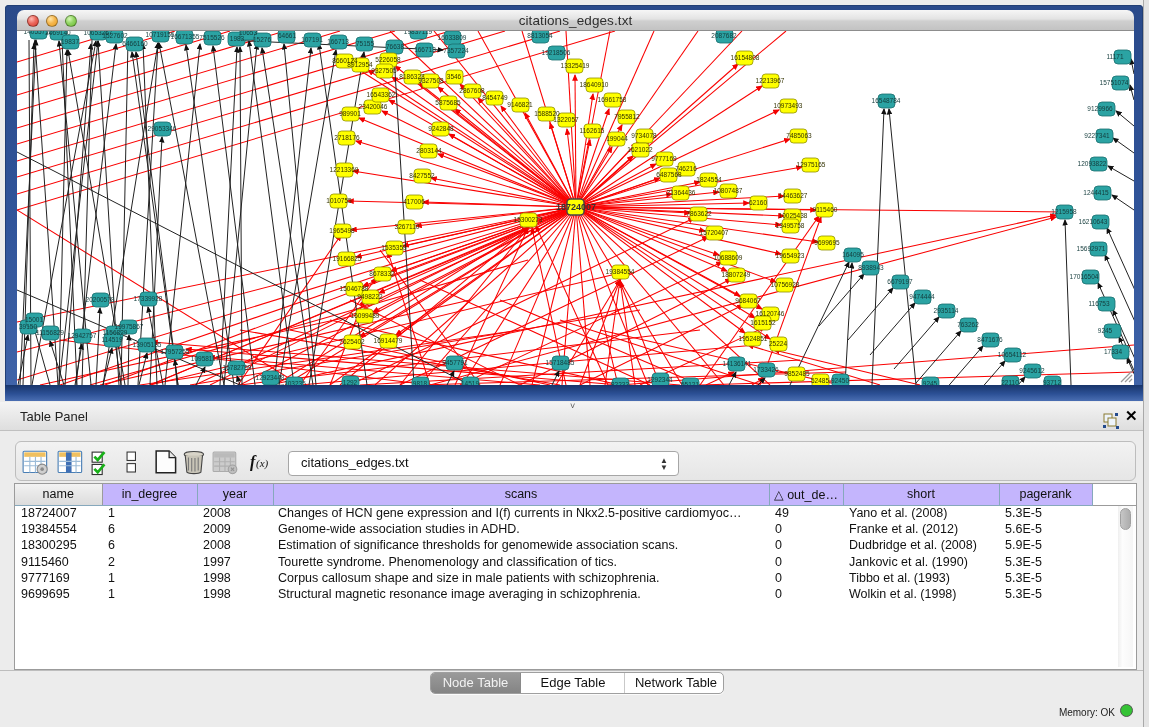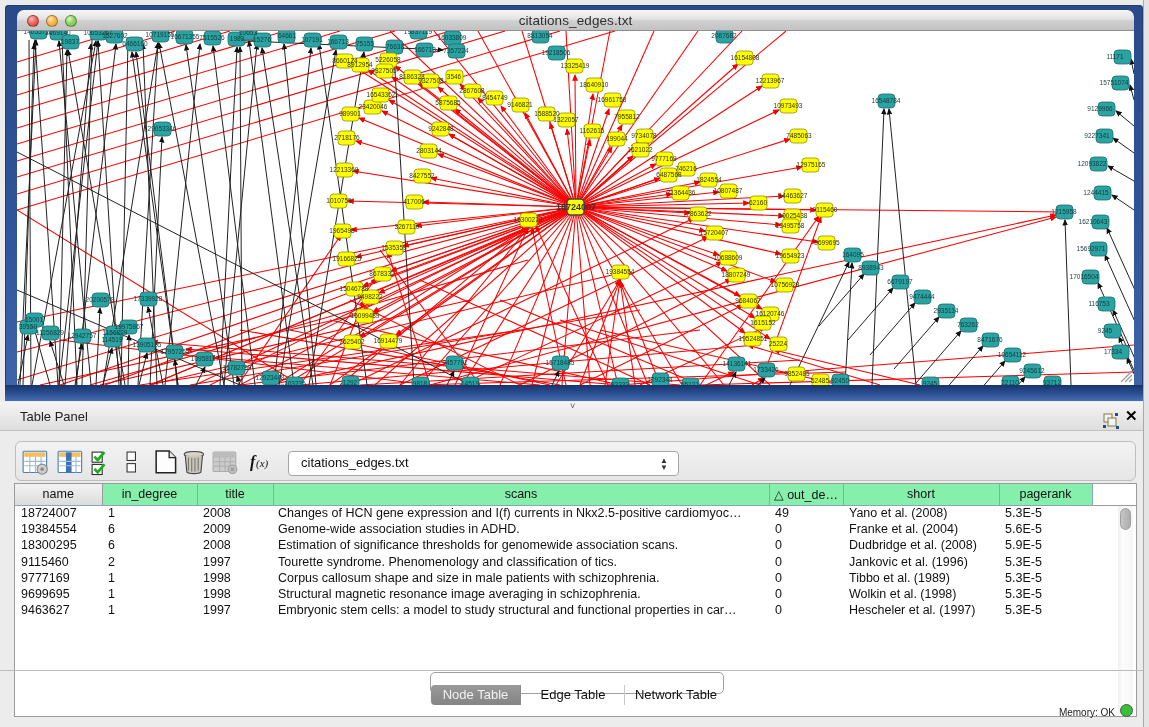--- a/index.html
+++ b/index.html
@@ -14,32 +14,32 @@
 #botband{position:absolute;left:0;top:380px;width:1138px;height:16px;background:linear-gradient(180deg,#18356a 0%,#2c5095 55%,#4a6eb2 100%)}
 #panel{position:absolute;left:0;top:400px;width:1149px;height:327px;background:#ececec}
 #pbar{position:absolute;left:0;top:2px;width:1149px;height:29px;background:linear-gradient(180deg,#f4f4f4,#dedede);border-bottom:1px solid #c0c0c0}
 #pbar .t{position:absolute;left:20px;top:7px;font-size:13px;color:#222}
 #caret{position:absolute;left:570px;top:-1px;font-size:9px;color:#555}
 #xicon{position:absolute;left:1125px;top:5px;font-size:15px;font-weight:bold;color:#000}
 #flicon{position:absolute;left:1103px;top:11px;width:16px;height:16px}
 #toolbar{position:absolute;left:15px;top:41px;width:1121px;height:40px;border:1px solid #bdbdbd;border-radius:6px;background:linear-gradient(180deg,#f2f2f2,#e6e6e6)}
 #combo{position:absolute;left:272px;top:9px;width:391px;height:25px;background:#fff;border:1px solid #a6a6a6;border-radius:4px;font-size:13px;color:#111;line-height:22px;padding-left:12px}
 #combo .arr{position:absolute;right:10px;top:5px;font-size:8px;color:#333;line-height:7px}
-#tbl{position:absolute;left:14px;top:83px;width:1123px;height:234px;border:1px solid #9b9b9b;background:#fff}
+#tbl{position:absolute;left:14px;top:83px;width:1123px;height:187px;border:1px solid #9b9b9b;background:#fff}
 table{border-collapse:collapse;table-layout:fixed;width:1121px;font-size:12.5px;color:#111}
-thead td{background:#86efac;border-right:1px solid #86a8bc;border-bottom:1px solid #86a8bc;text-align:center;height:21px;font-size:12.5px;padding:0}
+thead td{background:#c4b5fd;border-right:1px solid #86a8bc;border-bottom:1px solid #86a8bc;text-align:center;height:21px;font-size:12.5px;padding:0}
 thead td.c1{background:linear-gradient(180deg,#f2f2f2,#dcdcdc);border-right:1px solid #9b9b9b}
 thead td.c8{background:#fff;border-right:none;border-bottom:1px solid #9b9b9b}
 tbody td{height:16.2px;padding:0 0 0 6px;white-space:nowrap;overflow:hidden}
 td.c1{width:87px}td.c2{width:95px}td.c3{width:76px}td.c4{width:496px}td.c5{width:74px}td.c6{width:156px}td.c7{width:93px}td.c8{width:44px}
 tbody td.c4{padding-left:5px}
 #vscroll{position:absolute;right:3px;top:22px;bottom:2px;width:15px;background:linear-gradient(90deg,#efefef,#fdfdfd 30%,#f6f6f6)}
 #thumb{position:absolute;left:2px;top:2px;width:11px;height:22px;border-radius:6px;background:linear-gradient(90deg,#c6c6c6,#adadad);border:1px solid #a0a0a0}
 #seg{position:absolute;left:430px;top:272px;width:294px;height:22px;border:1px solid #9f9f9f;border-radius:5px;background:#fff;box-shadow:0 1px 0 rgba(255,255,255,.8)}
-#seg div{position:absolute;top:12px;height:20px;line-height:20px;font-size:13px;text-align:center;color:#111}
+#seg div{position:absolute;top:0;height:20px;line-height:20px;font-size:13px;text-align:center;color:#111}
 #seg .s1{left:0;width:90px;background:linear-gradient(180deg,#9a9a9a,#848484);color:#f2f2f2;border-radius:4px 0 0 4px;border-right:1px solid #8a8a8a}
 #seg .s2{left:91px;width:103px;border-right:1px solid #c9c9c9}
 #seg .s3{left:183px;width:124px}
 #tline{position:absolute;left:0;top:270px;width:1149px;height:1px;background:#bdbdbd}
 #mem{position:absolute;right:34px;top:307px;font-size:10px;color:#222}
 #memdot{position:absolute;right:16px;top:304px;width:13px;height:13px;border-radius:50%;background:#35c335;border:1.5px solid #555}
 #rframe{position:absolute;left:1143px;top:0;width:6px;height:727px;background:#e4e4e4;border-left:1px solid #a9a9a9}
 </style></head>
 <body>
 <div id="win">
@@ -703,21 +703,21 @@
         </g>
     </svg>
     <div id="combo">citations_edges.txt<span class="arr">▲<br>▼</span></div>
   </div>
   <div id="tbl">
     <table>
       <thead>
           <tr>
             <td class="c1">name</td>
             <td class="c2">in_degree</td>
-            <td class="c3">title</td>
+            <td class="c3">year</td>
             <td class="c4">scans</td>
             <td class="c5">△ out_de…</td>
             <td class="c6">short</td>
             <td class="c7">pagerank</td>
             <td class="c8"></td>
           </tr>
         </thead>
       <tbody>
 <tr>
             <td class="c1">18724007</td>
@@ -728,71 +728,61 @@
             <td class="c6">Yano et al. (2008)</td>
             <td class="c7">5.3E-5</td>
             <td class="c8"></td>
           </tr>
 <tr>
             <td class="c1">19384554</td>
             <td class="c2">6</td>
             <td class="c3">2009</td>
             <td class="c4">Genome-wide association studies in ADHD.</td>
             <td class="c5">0</td>
-            <td class="c6">Franke et al. (2004)</td>
+            <td class="c6">Franke et al. (2012)</td>
             <td class="c7">5.6E-5</td>
             <td class="c8"></td>
           </tr>
 <tr>
             <td class="c1">18300295</td>
             <td class="c2">6</td>
             <td class="c3">2008</td>
             <td class="c4">Estimation of significance thresholds for genomewide association scans.</td>
             <td class="c5">0</td>
             <td class="c6">Dudbridge et al. (2008)</td>
             <td class="c7">5.9E-5</td>
             <td class="c8"></td>
           </tr>
 <tr>
             <td class="c1">9115460</td>
             <td class="c2">2</td>
             <td class="c3">1997</td>
             <td class="c4">Tourette syndrome. Phenomenology and classification of tics.</td>
             <td class="c5">0</td>
-            <td class="c6">Jankovic et al. (1996)</td>
+            <td class="c6">Jankovic et al. (1990)</td>
             <td class="c7">5.3E-5</td>
             <td class="c8"></td>
           </tr>
 <tr>
             <td class="c1">9777169</td>
             <td class="c2">1</td>
             <td class="c3">1998</td>
             <td class="c4">Corpus callosum shape and size in male patients with schizophrenia.</td>
             <td class="c5">0</td>
-            <td class="c6">Tibbo et al. (1989)</td>
+            <td class="c6">Tibbo et al. (1993)</td>
             <td class="c7">5.3E-5</td>
             <td class="c8"></td>
           </tr>
 <tr>
             <td class="c1">9699695</td>
             <td class="c2">1</td>
             <td class="c3">1998</td>
             <td class="c4">Structural magnetic resonance image averaging in schizophrenia.</td>
             <td class="c5">0</td>
             <td class="c6">Wolkin et al. (1998)</td>
-            <td class="c7">5.3E-5</td>
-            <td class="c8"></td>
-          </tr>
-<tr>
-            <td class="c1">9463627</td>
-            <td class="c2">1</td>
-            <td class="c3">1997</td>
-            <td class="c4">Embryonic stem cells: a model to study structural and functional properties in car…</td>
-            <td class="c5">0</td>
-            <td class="c6">Hescheler et al. (1997)</td>
             <td class="c7">5.3E-5</td>
             <td class="c8"></td>
           </tr>
       </tbody>
     </table>
     <div id="vscroll">
         <div id="thumb"></div>
       </div>
   </div>
   <div id="tline"></div>

